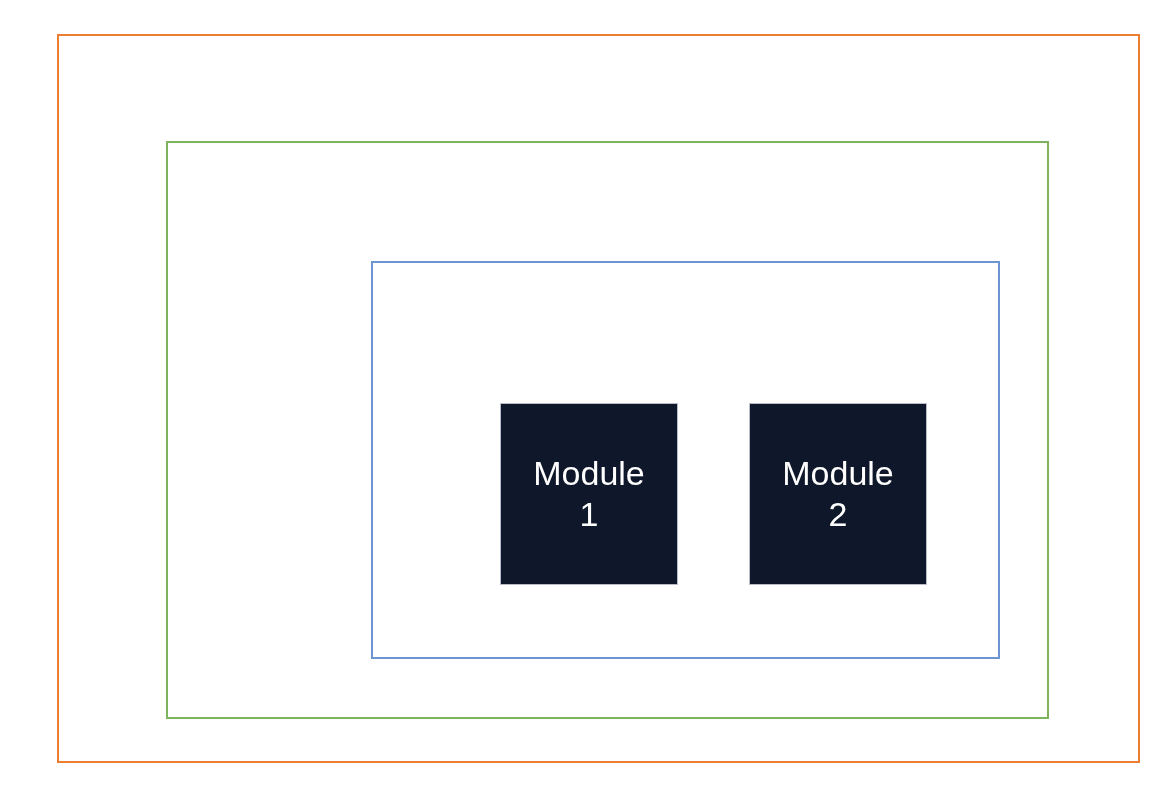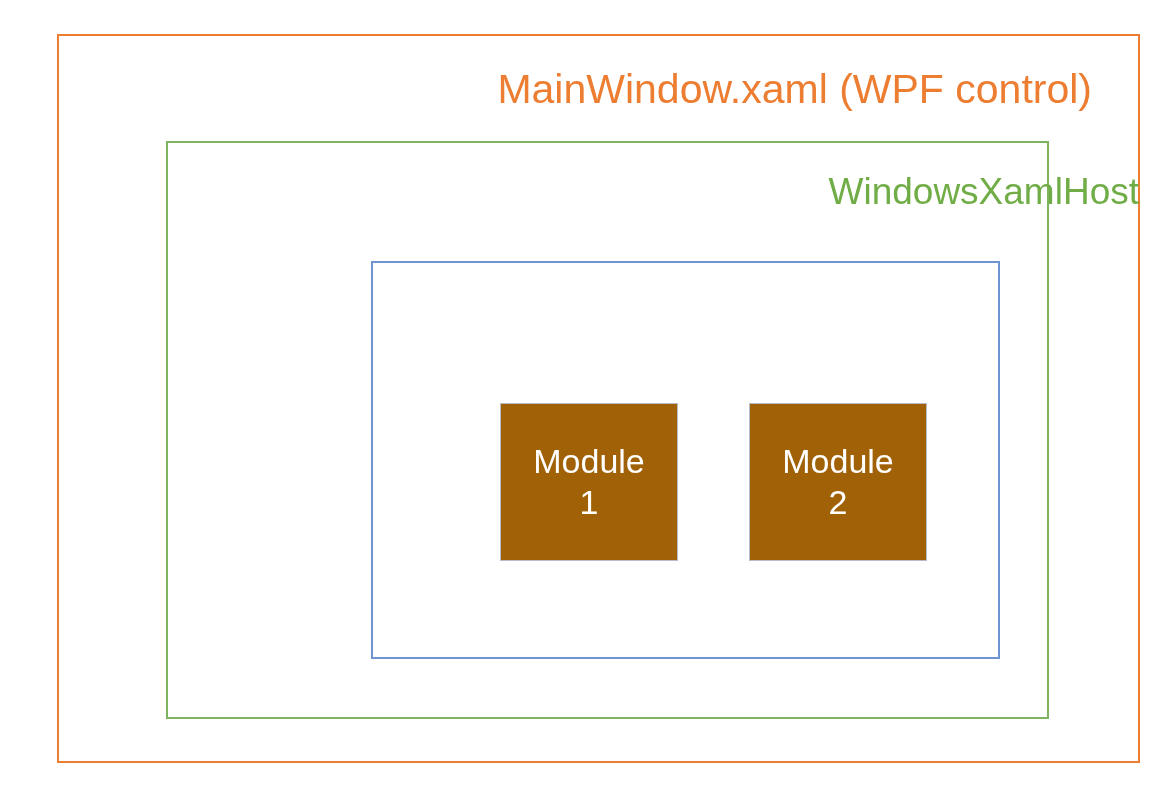--- a/index.html
+++ b/index.html
@@ -72,22 +72,22 @@
     right: 30px;
     top: 300px;
     font-size: 36px;
     color: #4472C4;
   }
 
   
   .module {
     position: absolute;
     width: 176px;
-    height: 156px;
-    background: #a16207;
+    height: 180px;
+    background: #0f172a;
     box-sizing: border-box;
     display: flex;
     flex-direction: column;
     align-items: center;
     justify-content: center;
     box-shadow: 0 0 0 1px rgba(170,176,190,0.85);
   }
   .module-1 { left: 501px; top: 404px; }
   .module-2 { left: 750px; top: 404px; }
   .module-line {
@@ -97,24 +97,22 @@
     text-align: center;
     white-space: nowrap;
   }
 </style>
 </head>
 <body>
 
 <div id="canvas">
 
   <div class="rect rect-outer"></div>
-  <div class="label label-outer">MainWindow.xaml (WPF control)</div>
 
   <div class="rect rect-middle"></div>
-  <div class="label label-middle">WindowsXamlHost</div>
 
   <div class="rect rect-inner"></div>
 
   <div class="module module-1">
     <div class="module-line">Module</div>
     <div class="module-line">1</div>
   </div>
 
   <div class="module module-2">
     <div class="module-line">Module</div>

